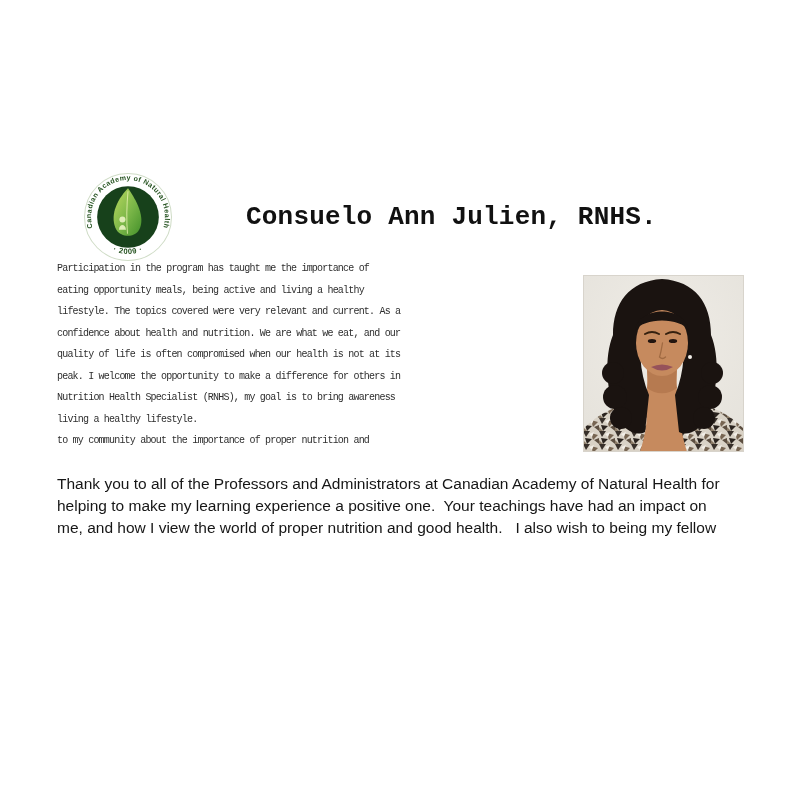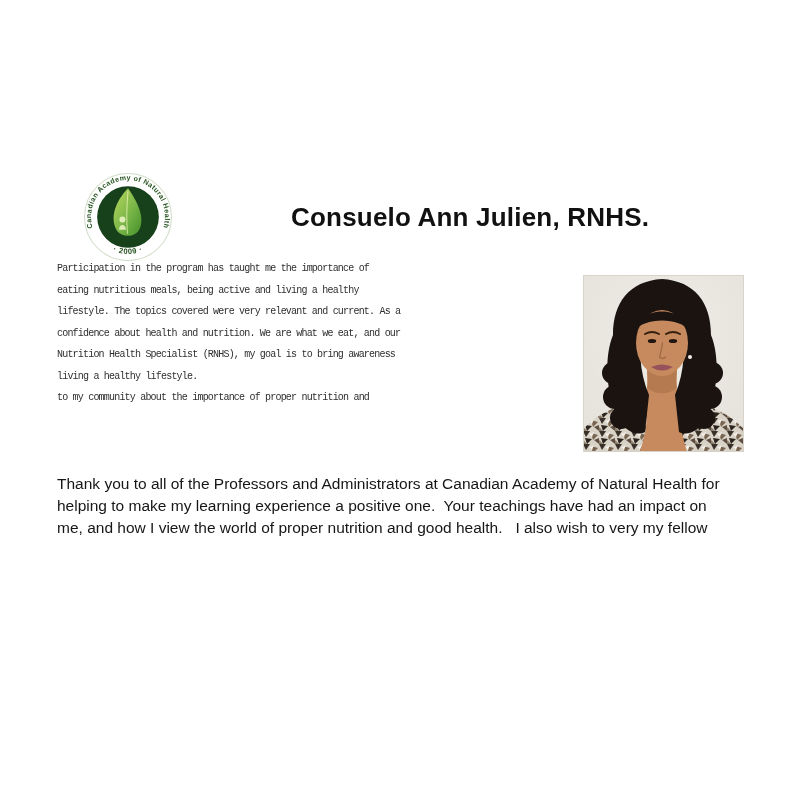--- a/index.html
+++ b/index.html
@@ -19,27 +19,26 @@
     top: 173px;
     width: 88px;
     height: 88px;
   }
 
   
   .title {
     position: absolute;
     left: 246px;
     top: 202px;
-    font-family: Liberation Sans, sans-serif;
+    font-family: Liberation Mono, monospace;
     font-size: 26px;
     font-weight: bold;
     color: #111111;
     letter-spacing: 0.2px;
     white-space: nowrap;
-    margin-left: 45px;
   }
 
   
   .testimonial {
     position: absolute;
     left: 57px;
     top: 258px;
     width: 520px;
   }
   .testimonial .line {
@@ -108,23 +107,25 @@
       <text font-family="Liberation Sans, sans-serif" font-size="7.5" font-weight="bold" fill="#24521f" letter-spacing="0.6">
         <textPath href="#arcBottom" startOffset="50%" text-anchor="middle">· 2009 ·</textPath>
       </text>
     </svg>
   </div>
 
   <div class="title">Consuelo Ann Julien, RNHS.</div>
 
   <div class="testimonial">
     <div class="line">Participation in the program has taught me the importance of</div>
-    <div class="line">eating nutritious meals, being active and living a healthy</div>
+    <div class="line">eating opportunity meals, being active and living a healthy</div>
     <div class="line">lifestyle. The topics covered were very relevant and current. As a</div>
     <div class="line">confidence about health and nutrition. We are what we eat, and our</div>
+    <div class="line">quality of life is often compromised when our health is not at its</div>
+    <div class="line">peak. I welcome the opportunity to make a difference for others in</div>
     <div class="line">Nutrition Health Specialist (RNHS), my goal is to bring awareness</div>
     <div class="line">living a healthy lifestyle.</div>
     <div class="line">to my community about the importance of proper nutrition and</div>
   </div>
 
   <div class="portrait">
     <svg viewBox="0 0 161 177" width="161" height="177">
       <defs>
         <radialGradient id="photoBg" cx="0.5" cy="0.35" r="0.9">
           <stop offset="0" stop-color="#efece6"></stop>
@@ -174,16 +175,16 @@
 
       <path d="M 68 92 Q 79 87 90 92 Q 79 99 68 92 Z" fill="#96525a"></path>
 
       <rect x="0.5" y="0.5" width="160" height="176" fill="none" stroke="#d8d4cc" stroke-width="1"></rect>
     </svg>
   </div>
 
   <div class="acknowledgement">
     <div class="line">Thank you to all of the Professors and Administrators at Canadian Academy of Natural Health for</div>
     <div class="line">helping to make my learning experience a positive one.  Your teachings have had an impact on</div>
-    <div class="line">me, and how I view the world of proper nutrition and good health.   I also wish to very my fellow</div>
+    <div class="line">me, and how I view the world of proper nutrition and good health.   I also wish to being my fellow</div>
   </div>
 
 </div>
 
 </body></html>

